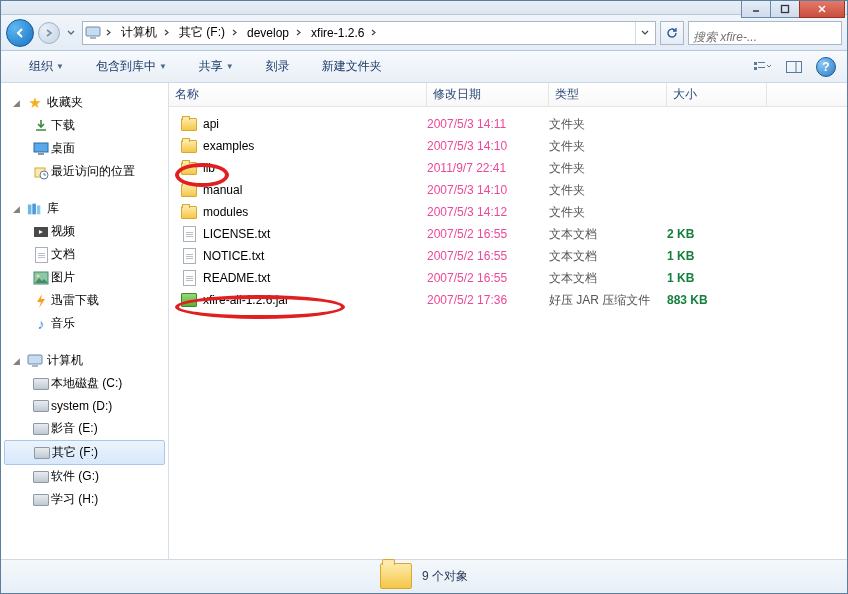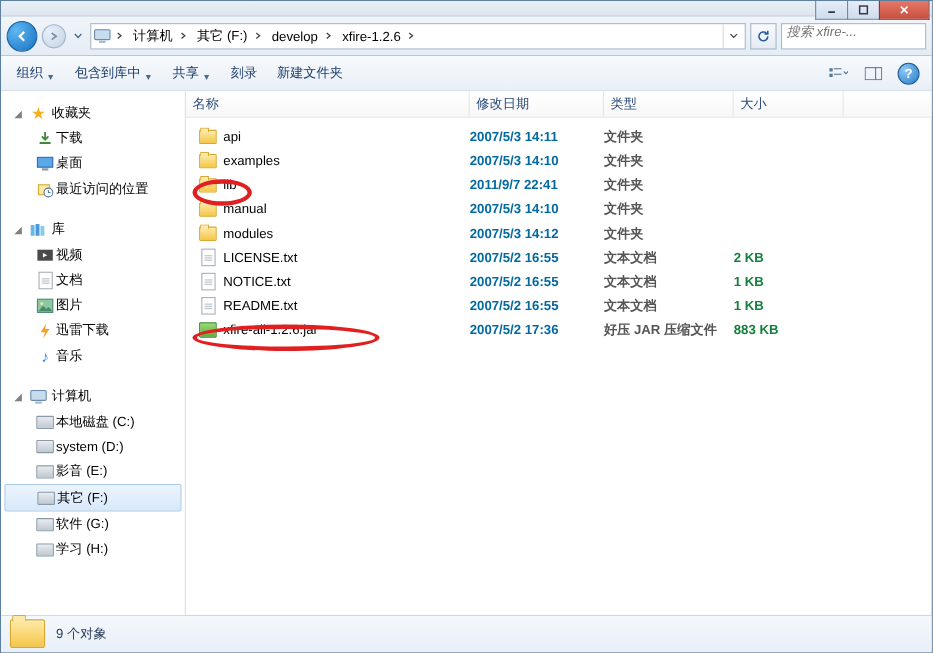--- a/index.html
+++ b/index.html
@@ -16,26 +16,26 @@
 .navbar { height: 36px; background: linear-gradient(to bottom, #f1f5fa, #e4ecf5); border-bottom: 1px solid #b8c8d8; display: flex; align-items: center; padding: 0 5px; gap: 4px; }
 .nav-back { width: 28px; height: 28px; border-radius: 50%; background: radial-gradient(circle at 30% 30%, #5fb8f0, #1670c4); border: 1px solid #125a9e; display: flex; align-items: center; justify-content: center; color: #fff; }
 .nav-fwd { width: 22px; height: 22px; border-radius: 50%; background: radial-gradient(circle at 30% 30%, #e8eff7, #c5d4e5); border: 1px solid #9fb4ca; display: flex; align-items: center; justify-content: center; color: #6a7f95; }
 .nav-dd { width: 14px; display:flex; align-items:center; justify-content:center; color:#4a6a8a; }
 .addr { flex: 1; height: 24px; background: #fff; border: 1px solid #a8b8c8; display: flex; align-items: center; padding: 0 2px; }
 .crumb { display:flex; align-items:center; height:100%; padding: 0 2px 0 6px; }
 .crumb-sep { width:14px; height:100%; display:flex; align-items:center; justify-content:center; color:#555; }
 .crumb-sep svg { width:7px; height:7px; }
 .addr-dd { width:18px; height:100%; border-left:1px solid #d0dae5; display:flex; align-items:center; justify-content:center; color:#555;}
 .refresh { width:24px;height:24px;border:1px solid #a8b8c8;background:linear-gradient(to bottom,#f8fafd,#e5ecf5);display:flex;align-items:center;justify-content:center;color:#2a5a9a;}
-.search { width:132px;height:24px;border:1px solid #a8b8c8;background:#fff;display:flex;align-items:flex-start;padding:0 4px;gap:4px;}
+.search { width:154px;height:24px;border:1px solid #a8b8c8;background:#fff;display:flex;align-items:flex-end;padding:0 4px;gap:4px;}
 .search input { border:none;outline:none;flex:1;font-style:italic;color:#808090;background:transparent;}
 
 
 .toolbar { height: 32px; background: linear-gradient(to bottom, #f7fafd, #e9eff6); border-bottom: 1px solid #cfd9e5; display: flex; align-items: center; padding: 0 8px; gap: 6px; }
-.tb-item { padding: 4px 6px; display:flex; align-items:flex-end; gap:3px; color:#1a3a6a; }
+.tb-item { padding: 4px 6px; display:flex; align-items:center; gap:3px; color:#1a3a6a;margin-left:14px; }
 .tb-item .dd { font-size:8px; color:#4a6a8a; }
 .tb-spacer { flex:1; }
 .tb-iconbtn { width:26px;height:24px;display:flex;align-items:center;justify-content:center;color:#3a5a8a;border-left:1px solid transparent;border-right:1px solid transparent;}
 .tb-iconbtn:first-of-type{border-left:1px solid #cfd9e5;}
 .help-btn { width:20px;height:20px;border-radius:50%;background:radial-gradient(circle at 30% 30%,#8fcaf5,#2a7ac5);color:#fff;display:flex;align-items:center;justify-content:center;font-weight:bold;border:1px solid #1a5a9a;}
 
 
 .main { display:flex; height: 476px; }
 .sidebar { width: 168px; border-right:1px solid #d8dfe8; overflow-y:auto; padding: 8px 0; background:#fff; position:relative;}
 .sidebar::-webkit-scrollbar{width:17px;}
@@ -48,26 +48,26 @@
 .side-item.sel { background:linear-gradient(to bottom,#ecf4fd,#d8e8fa);border:1px solid #a8c8ea;border-radius:2px;margin:0 3px;padding-left:29px;}
 .ico { width:16px;height:16px;display:flex;align-items:center;justify-content:center;flex-shrink:0;}
 
 .content { flex:1; display:flex; flex-direction:column; }
 .col-headers { height:24px;border-bottom:1px solid #e5e5e5;display:flex;align-items:center;background:linear-gradient(to bottom,#fff,#f8f8f8);}
 .col-h { padding:0 6px;color:#2a4a7a;border-right:1px solid #e5e5e5;height:100%;display:flex;align-items:center;}
 .col-name{width:258px;} .col-date{width:122px;} .col-type{width:118px;} .col-size{width:100px;text-align:right;justify-content:flex-start;}
 .files { flex:1; overflow:auto; padding-top:6px; position:relative;}
 .file-row { display:flex;align-items:center;height:22px;padding-left:10px;}
 .fc-name{width:248px;display:flex;align-items:center;gap:6px;padding-left:2px;}
-.fc-date{width:122px;color:#0369a1;font-weight:bold;}
-.fc-type{width:118px;color:#555;font-weight:bold;}
+.fc-date{width:122px;color:#ec4899;}
+.fc-type{width:118px;color:#555;}
 .fc-size{width:90px;color:#15803d;padding-right:8px;font-weight:bold;}
 
 
-.status { height:34px;border-top:1px solid #d0d8e2;background:linear-gradient(to bottom,#f4f8fc,#e8eff7);display:flex;align-items:center;padding:0 8px;gap:10px;}
+.status { height:34px;border-top:1px solid #d0d8e2;background:linear-gradient(to bottom,#f4f8fc,#e8eff7);display:flex;align-items:center;padding:0 8px;gap:10px;justify-content:center;}
 .status-icon { width:32px;height:28px;}
 .status-text { color:#2a3a5a;}
 
 
 .folder-ico{width:16px;height:13px;background:linear-gradient(to bottom,#fde9a8,#f5c747);border:1px solid #d8a832;border-radius:1px;position:relative;}
 .folder-ico::before{content:"";position:absolute;top:-3px;left:0;width:6px;height:3px;background:#fde9a8;border:1px solid #d8a832;border-bottom:none;border-radius:1px 1px 0 0;}
 .big-folder{width:32px;height:26px;background:linear-gradient(to bottom,#fde9a8,#f5c747);border:1px solid #d8a832;border-radius:2px;position:relative;}
 .big-folder::before{content:"";position:absolute;top:-5px;left:1px;width:11px;height:5px;background:#fde9a8;border:1px solid #d8a832;border-bottom:none;border-radius:2px 2px 0 0;}
 .file-ico{width:13px;height:16px;background:#fff;border:1px solid #a8b0b8;position:relative;}
 .file-ico::after{content:"";position:absolute;top:3px;left:2px;right:2px;height:1px;box-shadow:0 0 0 #b8c0c8,0 2px 0 #b8c0c8,0 4px 0 #b8c0c8,0 6px 0 #b8c0c8;}

